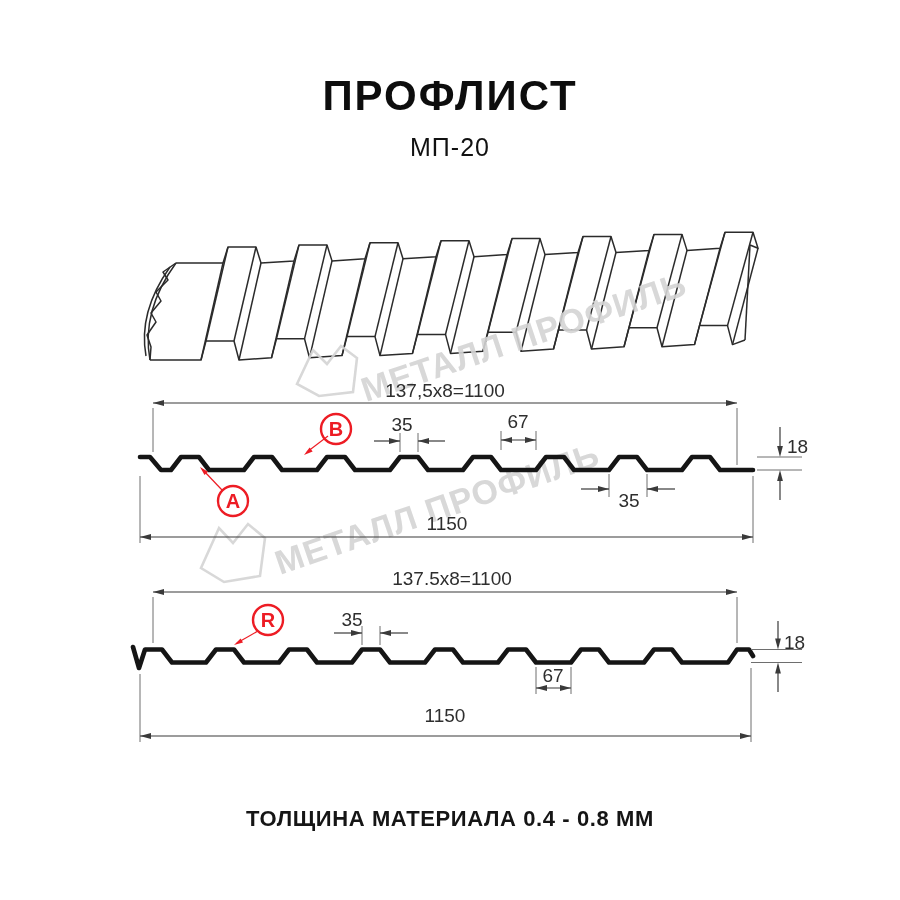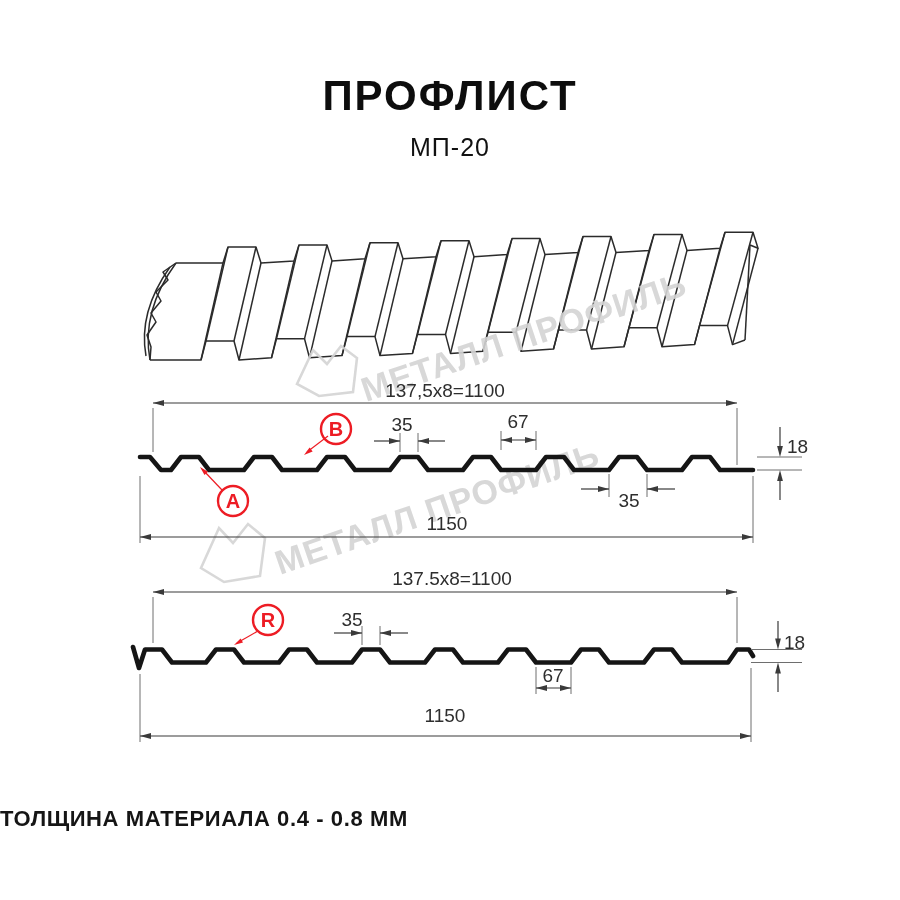--- a/index.html
+++ b/index.html
@@ -2,21 +2,21 @@
 <html><head>
 <meta charset="utf-8">
 <style>
   html,body{margin:0;padding:0;background:#ffffff;}
   .stage{position:relative;width:900px;height:900px;background:#ffffff;overflow:hidden;
          font-family:"Liberation Sans",sans-serif;}
   .title{position:absolute;left:0;top:72px;width:900px;text-align:center;
          font-size:42px;font-weight:700;letter-spacing:2px;color:#0d0d0d;}
   .subtitle{position:absolute;left:0;top:133px;width:900px;text-align:center;
          font-size:25px;font-weight:500;letter-spacing:1px;color:#111;}
-  .footnote{position:absolute;left:0;top:806px;width:900px;text-align:left;
+  .footnote{position:absolute;left:0;top:806px;width:900px;text-align:center;
          font-size:22px;font-weight:600;letter-spacing:.6px;color:#151515;}
   svg{position:absolute;left:0;top:0;}
   text.dim{font-family:"Liberation Sans",sans-serif;font-size:19px;fill:#2e2e2e;}
   text.redletter{font-family:"Liberation Sans",sans-serif;font-size:20px;font-weight:600;}
   text.wmtext{font-family:"Liberation Sans",sans-serif;font-size:34px;font-weight:700;letter-spacing:1px;}
 </style>
 </head>
 <body>
 
 <div class="stage">

